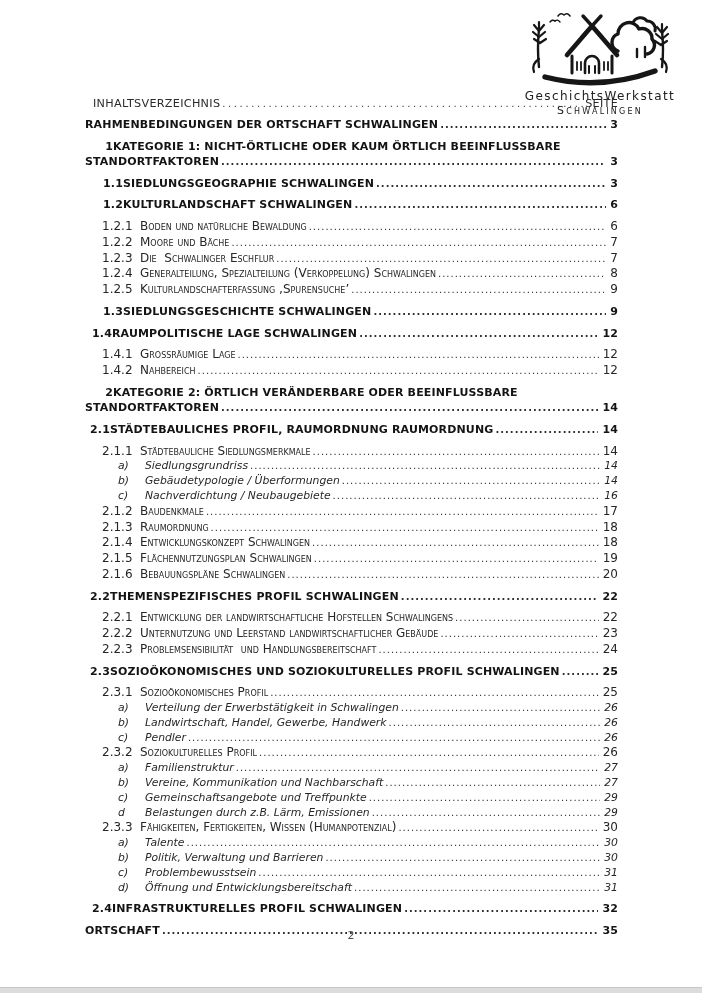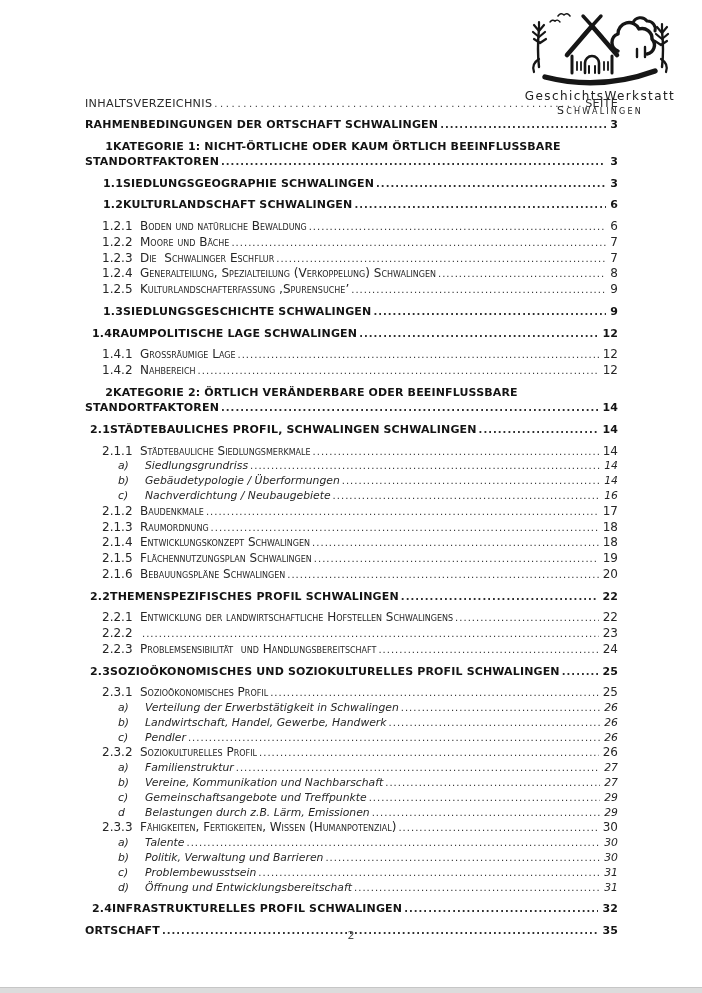--- a/index.html
+++ b/index.html
@@ -19,21 +19,21 @@
   .logo svg{display:block;margin:0 auto;}
   .logo-line1{font-size:12px;letter-spacing:1.4px;color:#202020;font-weight:500;}
   .logo-line2{font-size:11px;letter-spacing:2.2px;color:#202020;font-variant:small-caps;margin-top:1px;}
   
   .content{
     position:absolute;top:96px;left:85px;right:84px;
   }
   .toc-head{
     display:flex;align-items:baseline;
     font-size:11.2px;letter-spacing:0.3px;color:#2b2b2b;
-    line-height:15px;margin-bottom:4px;
+    line-height:15px;margin-bottom:4px;margin-left:8px;
   }
   .leader{flex:1 1 auto;overflow:hidden;white-space:nowrap;margin:0 2px;}
   .leader::after{
     content:"....................................................................................................................................................................................................................................................................";
     letter-spacing:1px;font-size:10px;font-style:normal;color:#2e2e2e;
   }
   .toc-head .leader::after{letter-spacing:2.6px;color:#3a3a3a;}
   .row{display:flex;align-items:baseline;line-height:14.8px;}
   .num{flex:0 0 auto;}
   .title{white-space:pre;}
@@ -196,21 +196,21 @@
           <span class="num">2</span>
           <span class="title">KATEGORIE 2: ÖRTLICH VERÄNDERBARE ODER BEEINFLUSSBARE</span>
         </div>
         <div class="row h1 cont">
           <span class="title">STANDORTFAKTOREN</span>
           <span class="leader"></span>
           <span class="page-num">14</span>
         </div>
         <div class="row h2s">
           <span class="num">2.1</span>
-          <span class="title">STÄDTEBAULICHES PROFIL, SCHWALINGEN SCHWALINGEN</span>
+          <span class="title">STÄDTEBAULICHES PROFIL, RAUMORDNUNG RAUMORDNUNG</span>
           <span class="leader"></span>
           <span class="page-num">14</span>
         </div>
         <div class="row sub group-start">
           <span class="num">2.1.1</span>
           <span class="title">Städtebauliche Siedlungsmerkmale</span>
           <span class="leader"></span>
           <span class="page-num">14</span>
         </div>
         <div class="row alpha">
@@ -268,20 +268,21 @@
           <span class="page-num">22</span>
         </div>
         <div class="row sub group-start">
           <span class="num">2.2.1</span>
           <span class="title">Entwicklung der landwirtschaftliche Hofstellen Schwalingens</span>
           <span class="leader"></span>
           <span class="page-num">22</span>
         </div>
         <div class="row sub">
           <span class="num">2.2.2</span>
+          <span class="title">Unternutzung und Leerstand landwirtschaftlicher Gebäude</span>
           <span class="leader"></span>
           <span class="page-num">23</span>
         </div>
         <div class="row sub">
           <span class="num">2.2.3</span>
           <span class="title">Problemsensibilität  und Handlungsbereitschaft</span>
           <span class="leader"></span>
           <span class="page-num">24</span>
         </div>
         <div class="row h2s">

